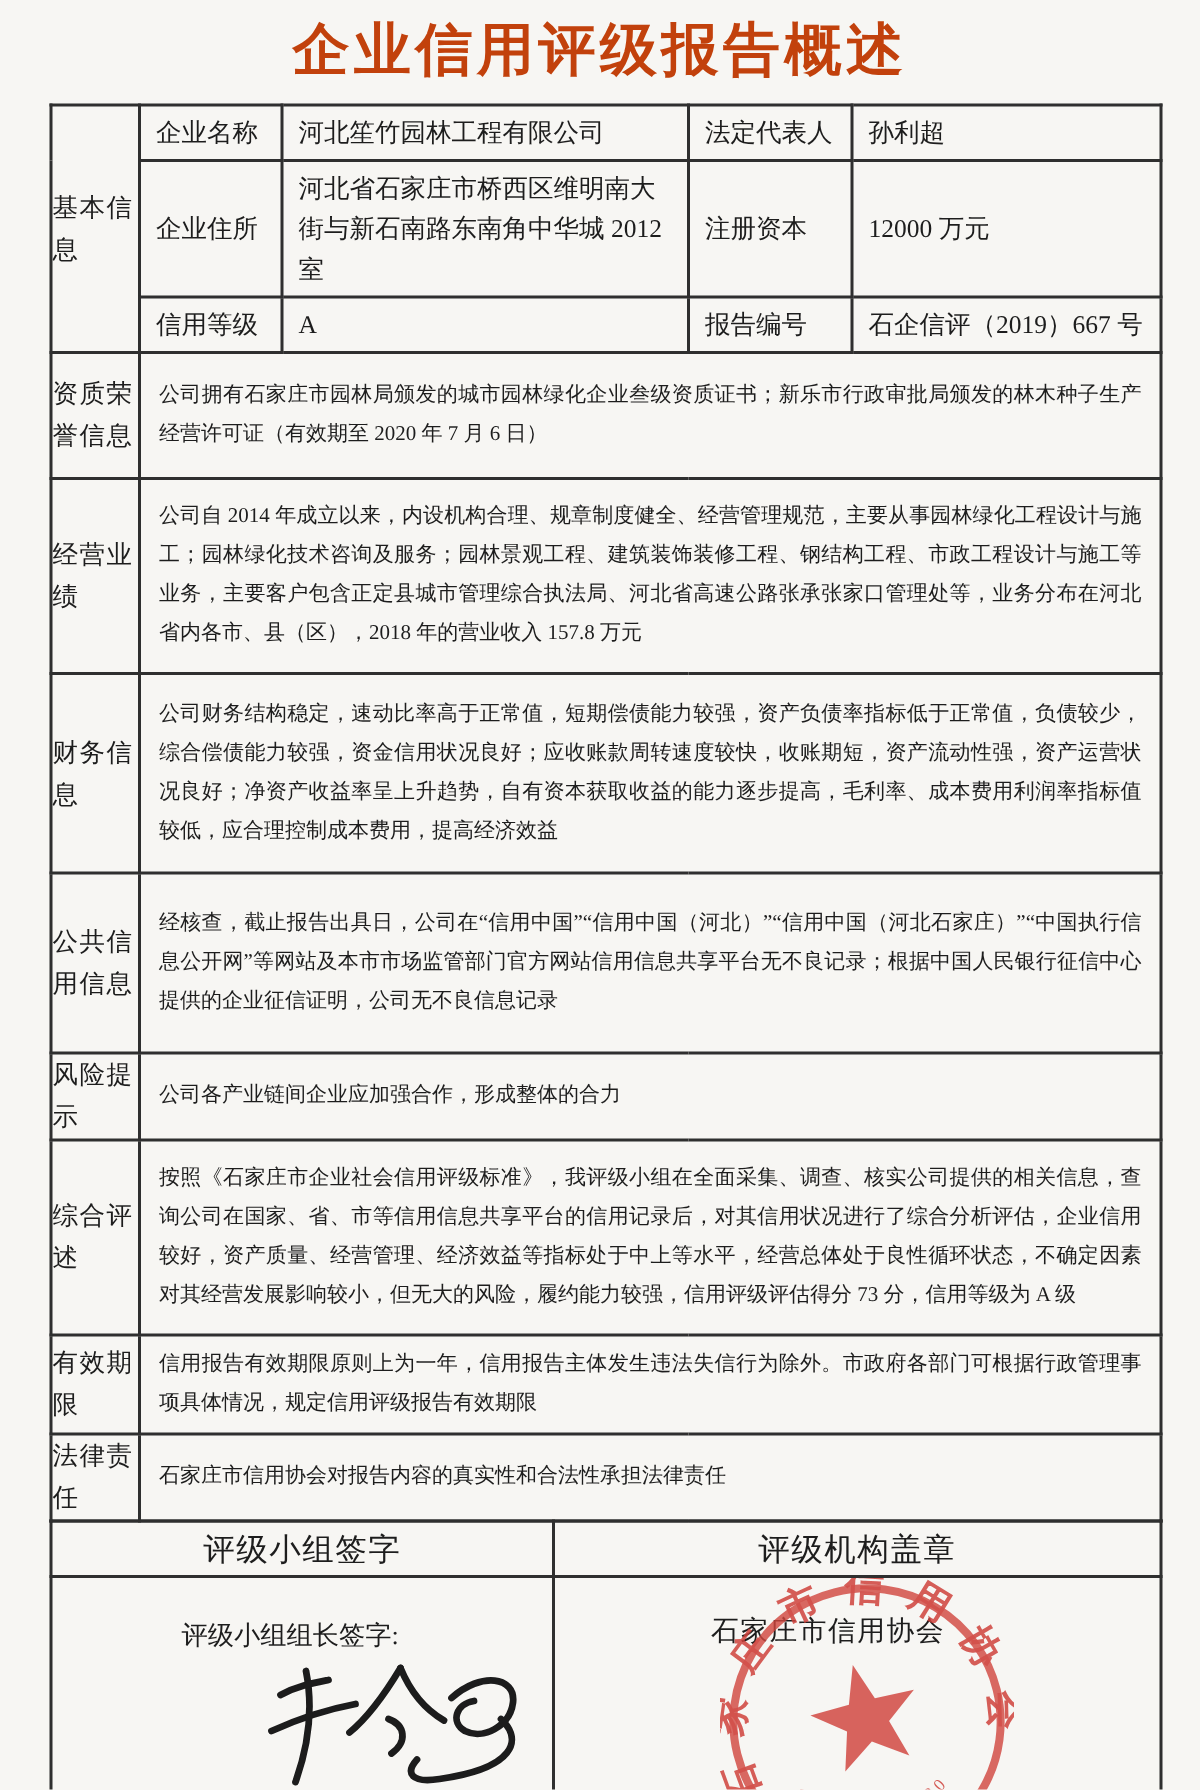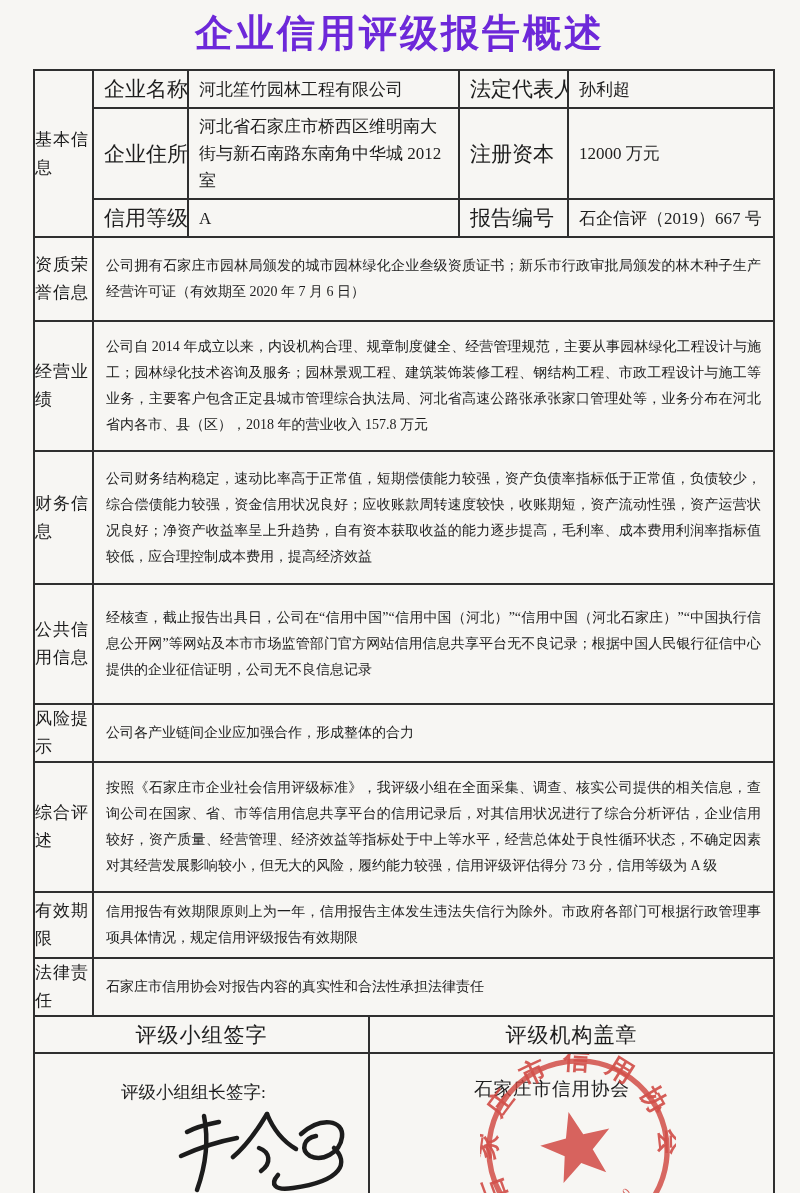--- a/index.html
+++ b/index.html
@@ -11,21 +11,21 @@
     overflow:hidden;
   }
   .page { position:relative; width:800px; height:1193px; }
 
   .title {
     margin:8px 0 10px 0;
     text-align:center;
     font-size:38px;
     font-weight:900;
     letter-spacing:3px;
-    color:#6d28d9;
+    color:#c2410c;
   }
 
   table.main, table.signoff {
     border-collapse:collapse;
     table-layout:fixed;
     width:740px;
     margin-left:33px;
   }
   td {
     border:2px solid #2f2f2f;
@@ -36,21 +36,21 @@
   
   td.sec {
     text-align:left;
     font-size:17px;
     line-height:28px;
     padding:0 0;
     letter-spacing:1px;
   }
   
   td.fl {
-    font-size:21px;
+    font-size:17px;
     padding:4px 6px 4px 10px;
     white-space:nowrap;
   }
   
   td.fv {
     font-size:17px;
     line-height:27px;
     padding:4px 8px 4px 10px;
   }
   

